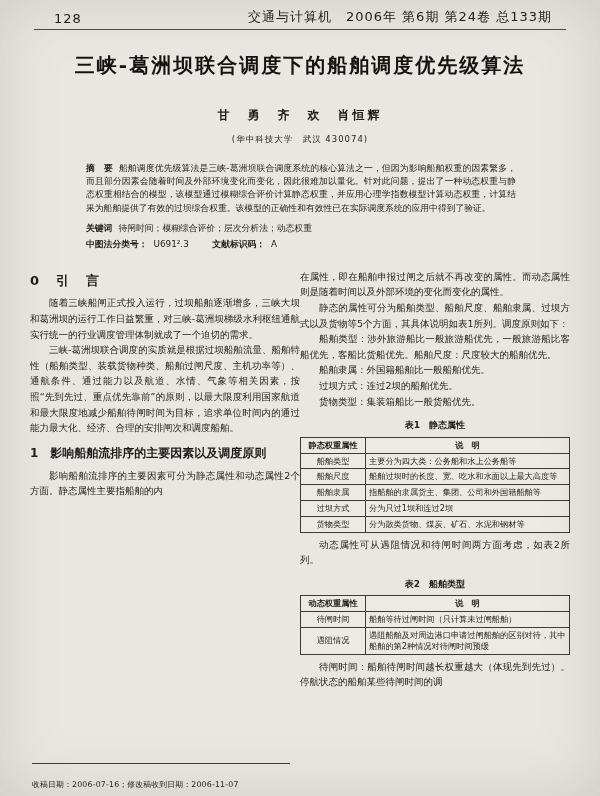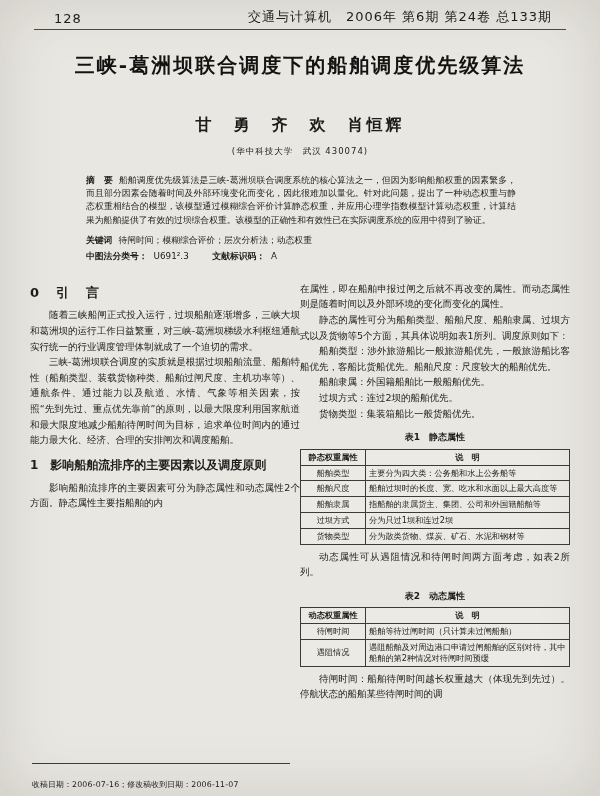--- a/index.html
+++ b/index.html
@@ -16,21 +16,21 @@
     overflow:hidden;
   }
   
   .hdr { display:flex; justify-content:space-between; align-items:flex-end;
          font-size:13px; letter-spacing:1px; padding:2px 18px 0 24px; }
   .hdr-rule { border-top:1px solid #4a4844; margin:3px 4px 0 4px; }
 
   
   .title { text-align:center; font-size:20px; font-weight:bold; letter-spacing:2px;
            margin-top:22px; color:#141312; }
-  .authors { text-align:center; font-size:16px; letter-spacing:3px; margin-top:36px; font-weight:bold; }
+  .authors { text-align:center; font-size:12px; letter-spacing:3px; margin-top:28px; font-weight:bold; }
   .affil { text-align:center; font-size:8.5px; margin-top:10px; letter-spacing:1px; }
 
   
   .abs-block { margin:16px 54px 0 56px; font-size:8.8px; line-height:13.2px;
                text-align:justify; }
   .abs-label, .kw-label, .clc-strong { font-weight:bold; margin-right:6px; }
   .kw-line { margin:7px 54px 0 56px; font-size:8.8px; line-height:13px; }
   .clc-line { margin:3px 54px 0 56px; font-size:8.8px; line-height:13px; }
 
   
@@ -128,21 +128,21 @@
           </tr>
           <tr>
             <td class="c1">货物类型</td>
             <td class="c2">分为散类货物、煤炭、矿石、水泥和钢材等</td>
           </tr>
         </tbody>
       </table>
 
       <p>动态属性可从遇阻情况和待闸时间两方面考虑，如表2所列。</p>
 
-      <div class="tbl-caption">表2　动态属性</div>
+      <div class="tbl-caption">表2　船舶类型</div>
       <table class="dtbl">
         <thead>
           <tr>
             <th>动态权重属性</th>
             <th>说　明</th>
           </tr>
         </thead>
         <tbody>
           <tr>
             <td class="c1">待闸时间</td>

